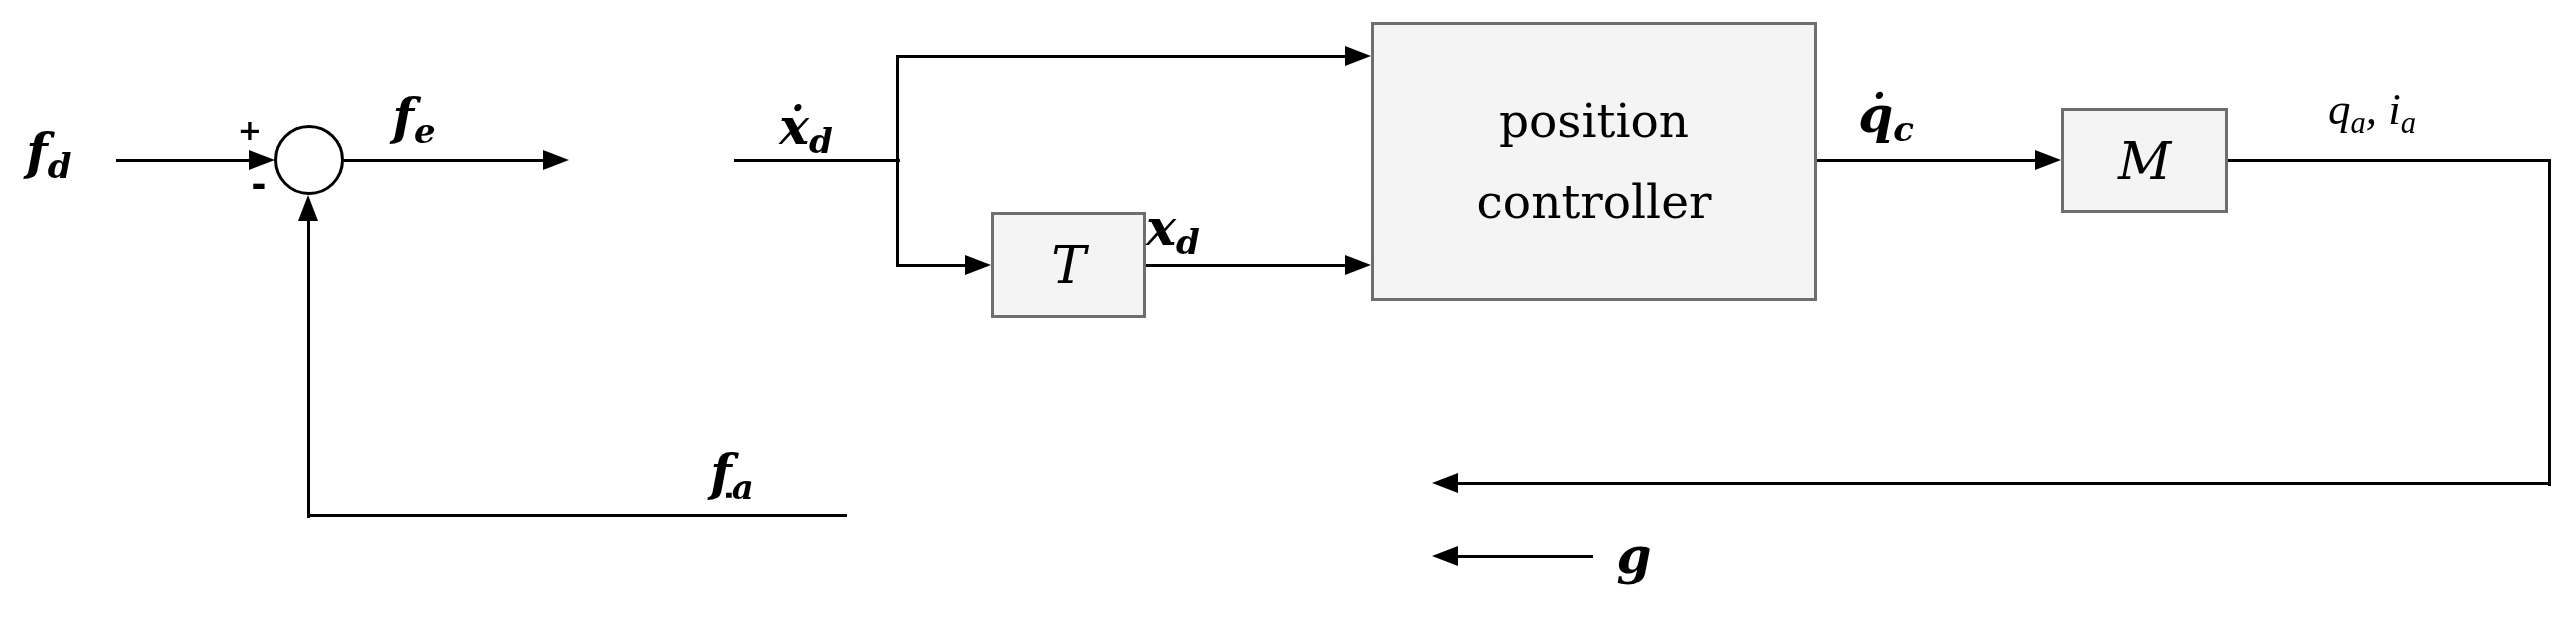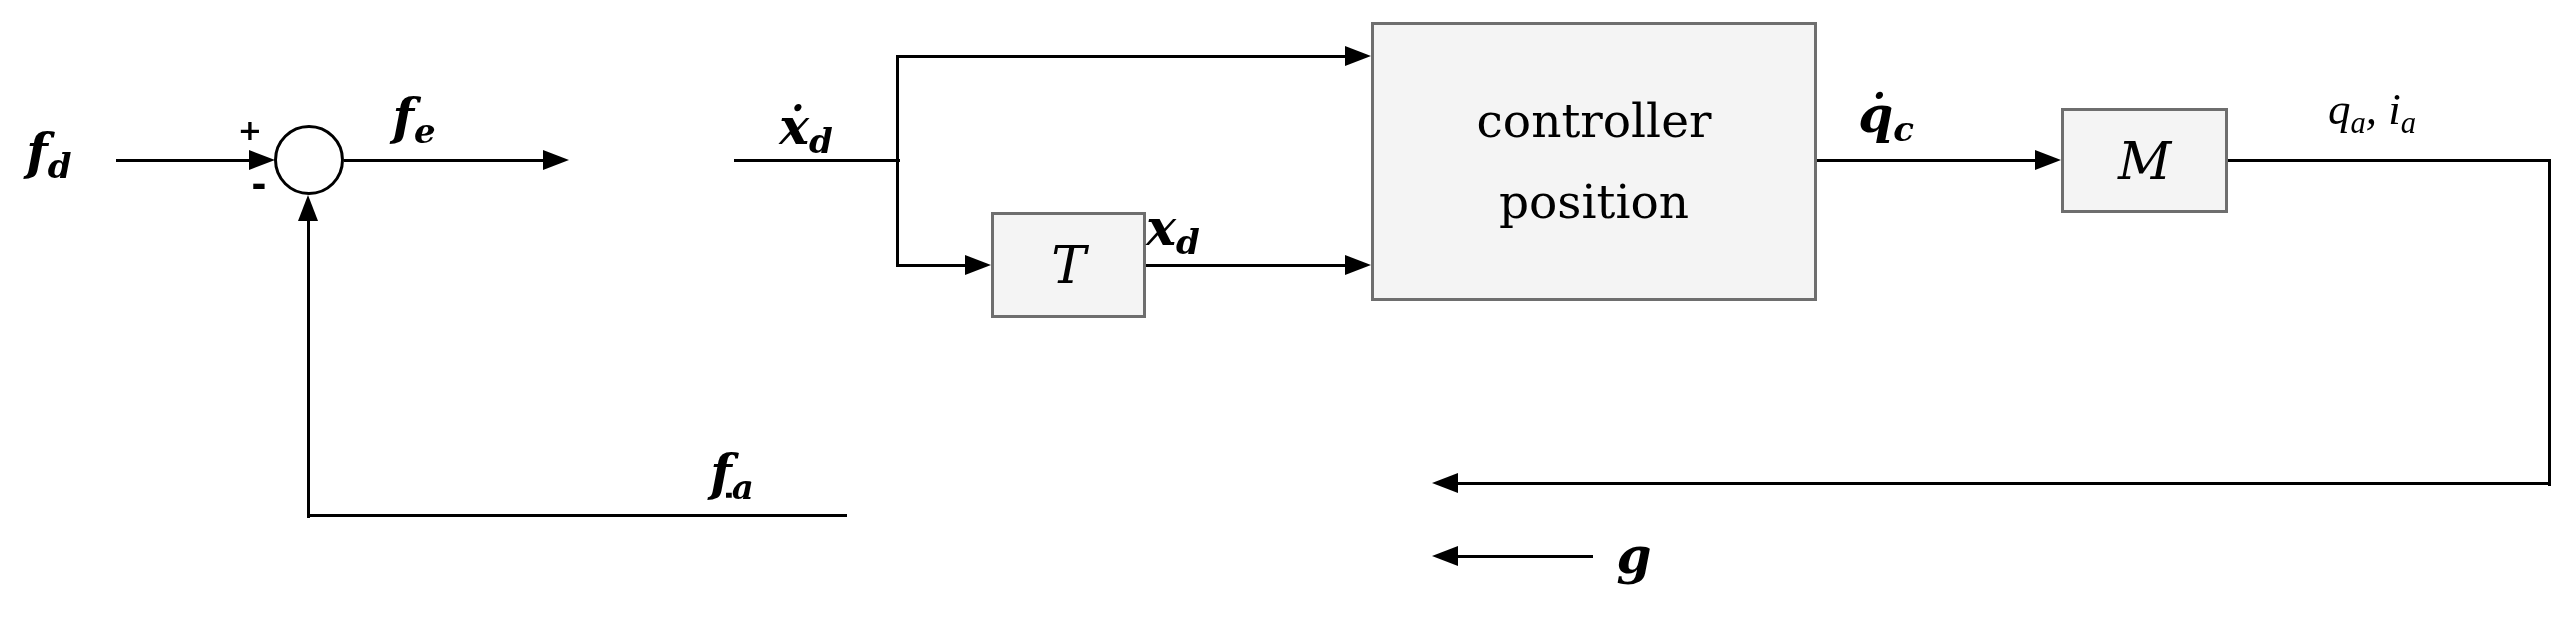--- a/index.html
+++ b/index.html
@@ -99,22 +99,22 @@
   <div class="lbl sign sign-plus" style="left:250px;top:130px;">+</div>
   <div class="lbl sign sign-minus" style="left:259px;top:184px;">-</div>
 
 
   <div class="block block-math" style="left:991px;top:212px;width:155px;height:106px;">
     <span>T</span>
   </div>
 
   <div class="block block-text" style="left:1371px;top:22px;width:446px;height:279px;">
     <div>
+      <div>position</div>
       <div>controller</div>
-      <div>position</div>
     </div>
   </div>
 
   <div class="block block-math" style="left:2061px;top:108px;width:167px;height:105px;">
     <span>M</span>
   </div>
 
 
   <div class="lbl math-bold" style="left:49px;top:155px;">
     <span>f</span><span class="sub">d</span>

